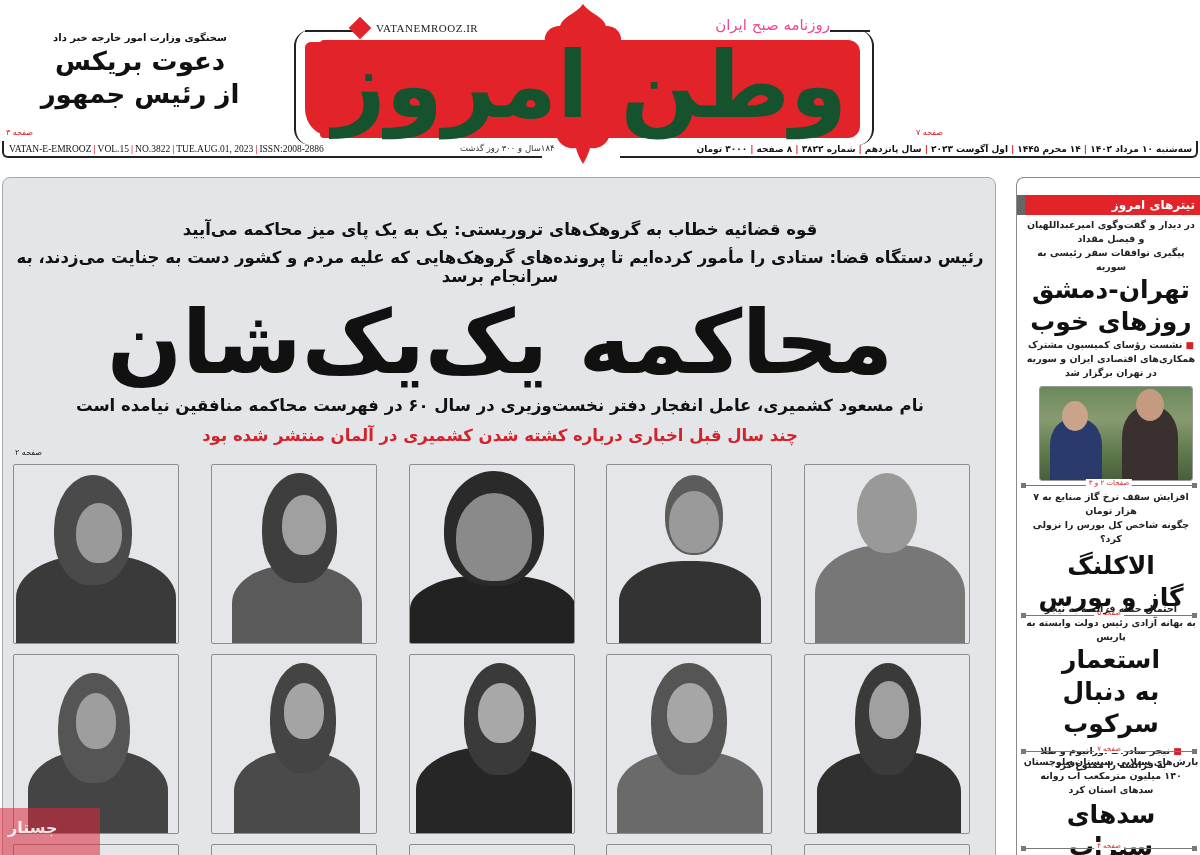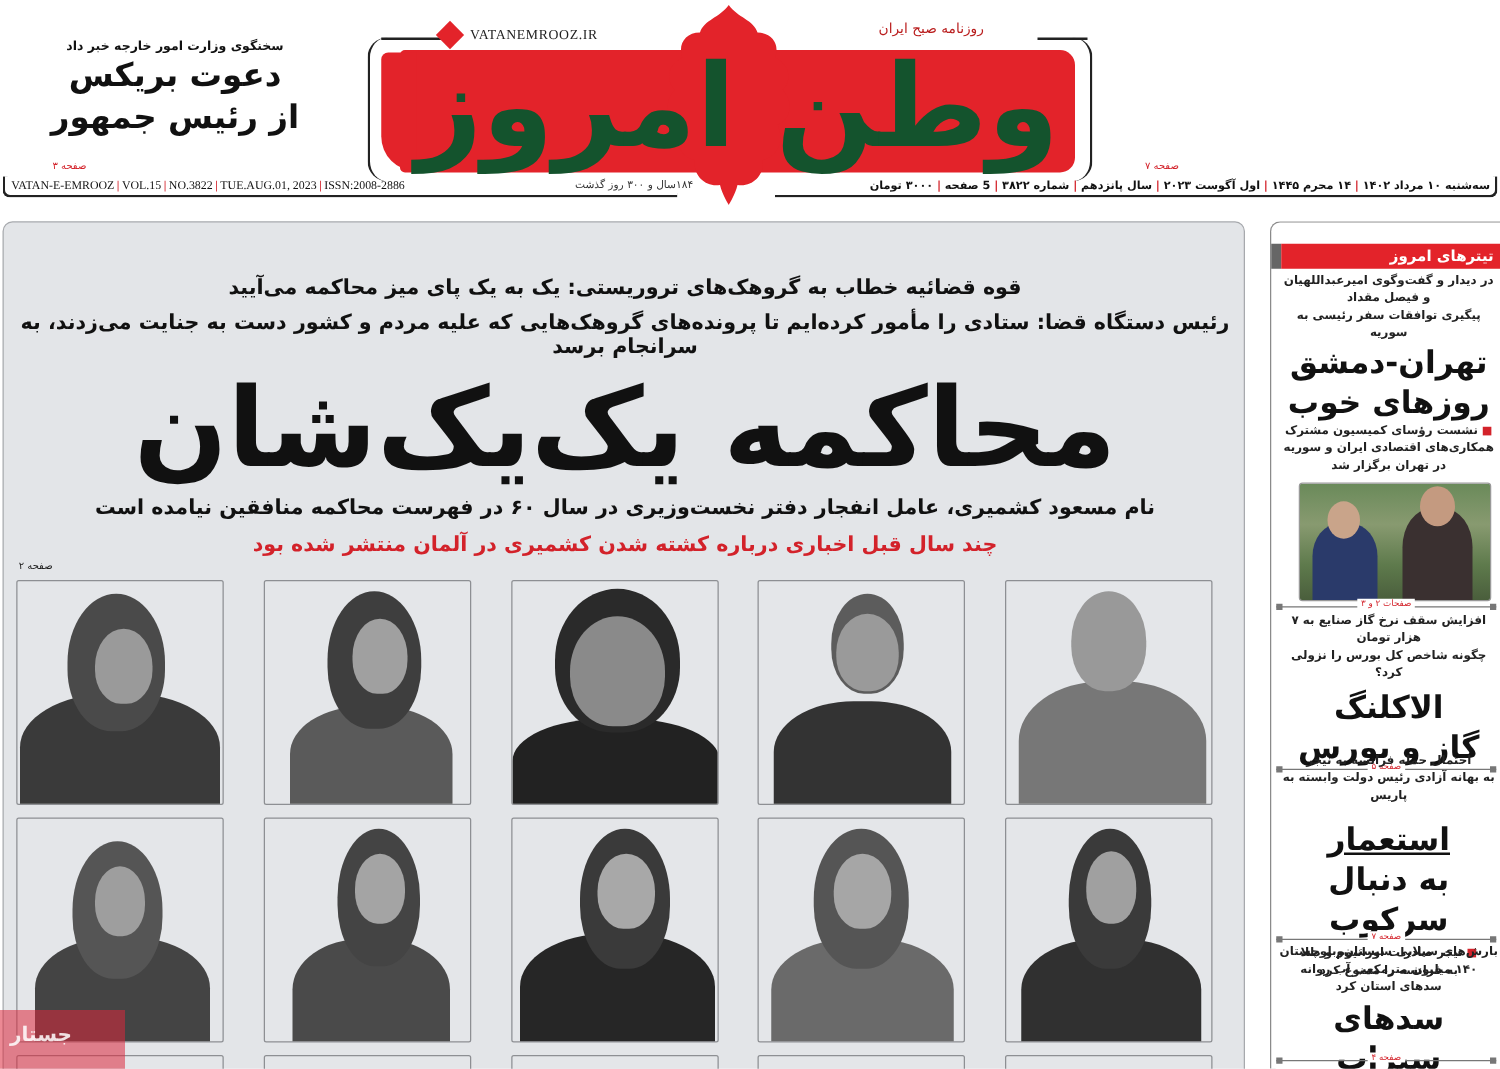--- a/index.html
+++ b/index.html
@@ -22,21 +22,21 @@
   .logo-frame-line { position: absolute; height: 2px; background: #222; }
   .logo-box-left { position: absolute; left: 305px; top: 42px; width: 28px; height: 95px;
     background: #e3232a; border-radius: 6px 0 0 30px; }
   .logo-red { position: absolute; left: 320px; top: 40px; width: 540px; height: 98px; background: #e3232a;
     border-radius: 4px 12px 12px 4px; }
   .logo-text { position: absolute; left: 320px; top: 34px; width: 540px; height: 104px; text-align: center;
     font-family: "DejaVu Sans", sans-serif; font-weight: bold; font-size: 92px; line-height: 104px;
     color: #14532d; direction: rtl; letter-spacing: 6px; }
   .logo-medallion { position: absolute; left: 528px; top: 4px; width: 110px; height: 160px; }
   .logo-site { position: absolute; left: 376px; top: 22px; font-family: "Liberation Serif", serif; font-size: 11px; letter-spacing: 0.5px; color: #222; }
-  .logo-tagline { position: absolute; left: 660px; top: 16px; width: 170px; font-size: 11px; direction: rtl; text-align: center; color: #b91c1c; letter-spacing: 2px; }
+  .logo-tagline { position: absolute; left: 660px; top: 16px; width: 170px; font-size: 15px; direction: rtl; text-align: right; color: #ec4899; letter-spacing: 2px; }
   .logo-diamond { position: absolute; left: 352px; top: 20px; width: 16px; height: 16px; background: #e3232a; transform: rotate(45deg); }
 
   .dateline { position: absolute; top: 141px; height: 17px; border-bottom: 2px solid #222; font-size: 9.5px; line-height: 16px; white-space: nowrap; }
   .dateline-left { left: 2px; width: 540px; font-family: "Liberation Serif", serif; border-left: 2px solid #222; padding-left: 5px; border-radius: 0 0 0 6px; }
   .dateline-left .sep { color: #d3222a; font-weight: bold; padding: 0 2px; }
   .dateline-years { position: absolute; left: 460px; top: 143px; font-size: 8.5px; direction: rtl; color: #333; }
   .dateline-right { left: 620px; width: 578px; direction: rtl; text-align: right; border-right: 2px solid #222; padding-right: 4px; font-size: 9px; font-weight: bold; border-radius: 0 0 6px 0; }
   .dateline-right .sep { color: #d3222a; padding: 0 3px; }
 
   
@@ -76,21 +76,21 @@
 </head>
 <body>
 
 <div class="masthead">
 
   <div class="side-story side-left">
     <div class="side-kicker">سخنگوی وزارت امور خارجه خبر داد</div>
     <div class="side-head">دعوت بریکس</div>
     <div class="side-head">از رئیس جمهور</div>
   </div>
-  <div class="page-ref" style="left:6px; top:128px;margin-left:36px;">صفحه ۳</div>
+  <div class="page-ref" style="left:6px; top:128px;">صفحه ۳</div>
 
   <div class="logo-frame"></div>
   <div class="logo-frame-line" style="left:305px; top:30px; width:50px;"></div>
   <div class="logo-frame-line" style="left:830px; top:30px; width:40px;"></div>
   <div class="logo-red"></div>
   <div class="logo-box-left"></div>
   <svg class="logo-medallion" viewBox="0 0 110 160">
     <path d="M55 0 C62 10 75 12 78 22 C90 22 96 32 92 42 C104 48 106 60 98 68 C108 78 104 92 94 96 C100 108 94 122 82 124 C84 136 74 146 62 144 C60 152 56 158 55 160 C54 158 50 152 48 144 C36 146 26 136 28 124 C16 122 10 108 16 96 C6 92 2 78 12 68 C4 60 6 48 18 42 C14 32 20 22 32 22 C35 12 48 10 55 0 Z" fill="#e3232a"></path>
   </svg>
   <div class="logo-text">وطن امروز</div>
@@ -98,21 +98,21 @@
   <div class="logo-site">VATANEMROOZ.IR</div>
   <div class="logo-tagline">روزنامه صبح ایران</div>
 
   <div class="page-ref" style="left:916px; top:128px;">صفحه ۷</div>
 
   <div class="dateline dateline-left">
     <span>VATAN-E-EMROOZ</span><span class="sep">|</span><span>VOL.15</span><span class="sep">|</span><span>NO.3822</span><span class="sep">|</span><span>TUE.AUG.01, 2023</span><span class="sep">|</span><span>ISSN:2008-2886</span>
   </div>
   <div class="dateline-years">۱۸۴سال و ۳۰۰ روز گذشت</div>
   <div class="dateline dateline-right">
-    <span>سه‌شنبه ۱۰ مرداد ۱۴۰۲</span><span class="sep">|</span><span>۱۴ محرم ۱۴۴۵</span><span class="sep">|</span><span>اول آگوست ۲۰۲۳</span><span class="sep">|</span><span>سال پانزدهم</span><span class="sep">|</span><span>شماره ۳۸۲۲</span><span class="sep">|</span><span>5 صفحه</span><span class="sep">|</span><span>۳۰۰۰ تومان</span>
+    <span>سه‌شنبه ۱۰ مرداد ۱۴۰۲</span><span class="sep">|</span><span>۱۴ محرم ۱۴۴۵</span><span class="sep">|</span><span>اول آگوست ۲۰۲۳</span><span class="sep">|</span><span>سال پانزدهم</span><span class="sep">|</span><span>شماره ۳۸۲۲</span><span class="sep">|</span><span>۸ صفحه</span><span class="sep">|</span><span>۳۰۰۰ تومان</span>
   </div>
 </div>
 
 <div class="main-panel">
   <div class="kicker1" style="top:42px;">قوه قضائیه خطاب به گروهک‌های تروریستی: یک به یک پای میز محاکمه می‌آیید</div>
   <div class="kicker1" style="top:70px;">رئیس دستگاه قضا: ستادی را مأمور کرده‌ایم تا پرونده‌های گروهک‌هایی که علیه مردم و کشور دست به جنایت می‌زدند، به سرانجام برسد</div>
   <div class="main-headline" style="top:110px;">محاکمه یک‌یک‌شان</div>
   <div class="sub1" style="top:218px;">نام مسعود کشمیری، عامل انفجار دفتر نخست‌وزیری در سال ۶۰ در فهرست محاکمه منافقین نیامده است</div>
   <div class="sub2" style="top:248px;">چند سال قبل اخباری درباره کشته شدن کشمیری در آلمان منتشر شده بود</div>
   <div class="main-pageref" style="top:270px;">صفحه ۲</div>
@@ -204,21 +204,21 @@
     <div class="sb-big" style="margin-top:4px;">الاکلنگ</div>
     <div class="sb-big">گاز و بورس</div>
   </div>
   <div class="sb-divider" style="top:426px;margin-top:11px;">
       <span>صفحه ۵</span>
     </div>
 
   <div class="sb-block" style="top:424px;">
     <div class="sb-small">احتمال حمله فرانسه به نیجر</div>
     <div class="sb-small">به بهانه آزادی رئیس دولت وابسته به پاریس</div>
-    <div class="sb-big" style="margin-top:12px;text-decoration:underline;">استعمار</div>
+    <div class="sb-big" style="margin-top:0;">استعمار</div>
     <div class="sb-big">به دنبال سرکوب</div>
     <div class="sb-small" style="margin-top:4px;"><span class="sb-bullet">■ </span><span>نیجر صادرات اورانیوم و طلا</span></div>
     <div class="sb-small">به فرانسه را ممنوع کرد</div>
   </div>
   <div class="sb-divider" style="top:573px;">
       <span>صفحه ۷</span>
     </div>
 
   <div class="sb-block" style="top:577px;">
     <div class="sb-small">بارش‌های سیلابی سیستان‌وبلوچستان</div>

